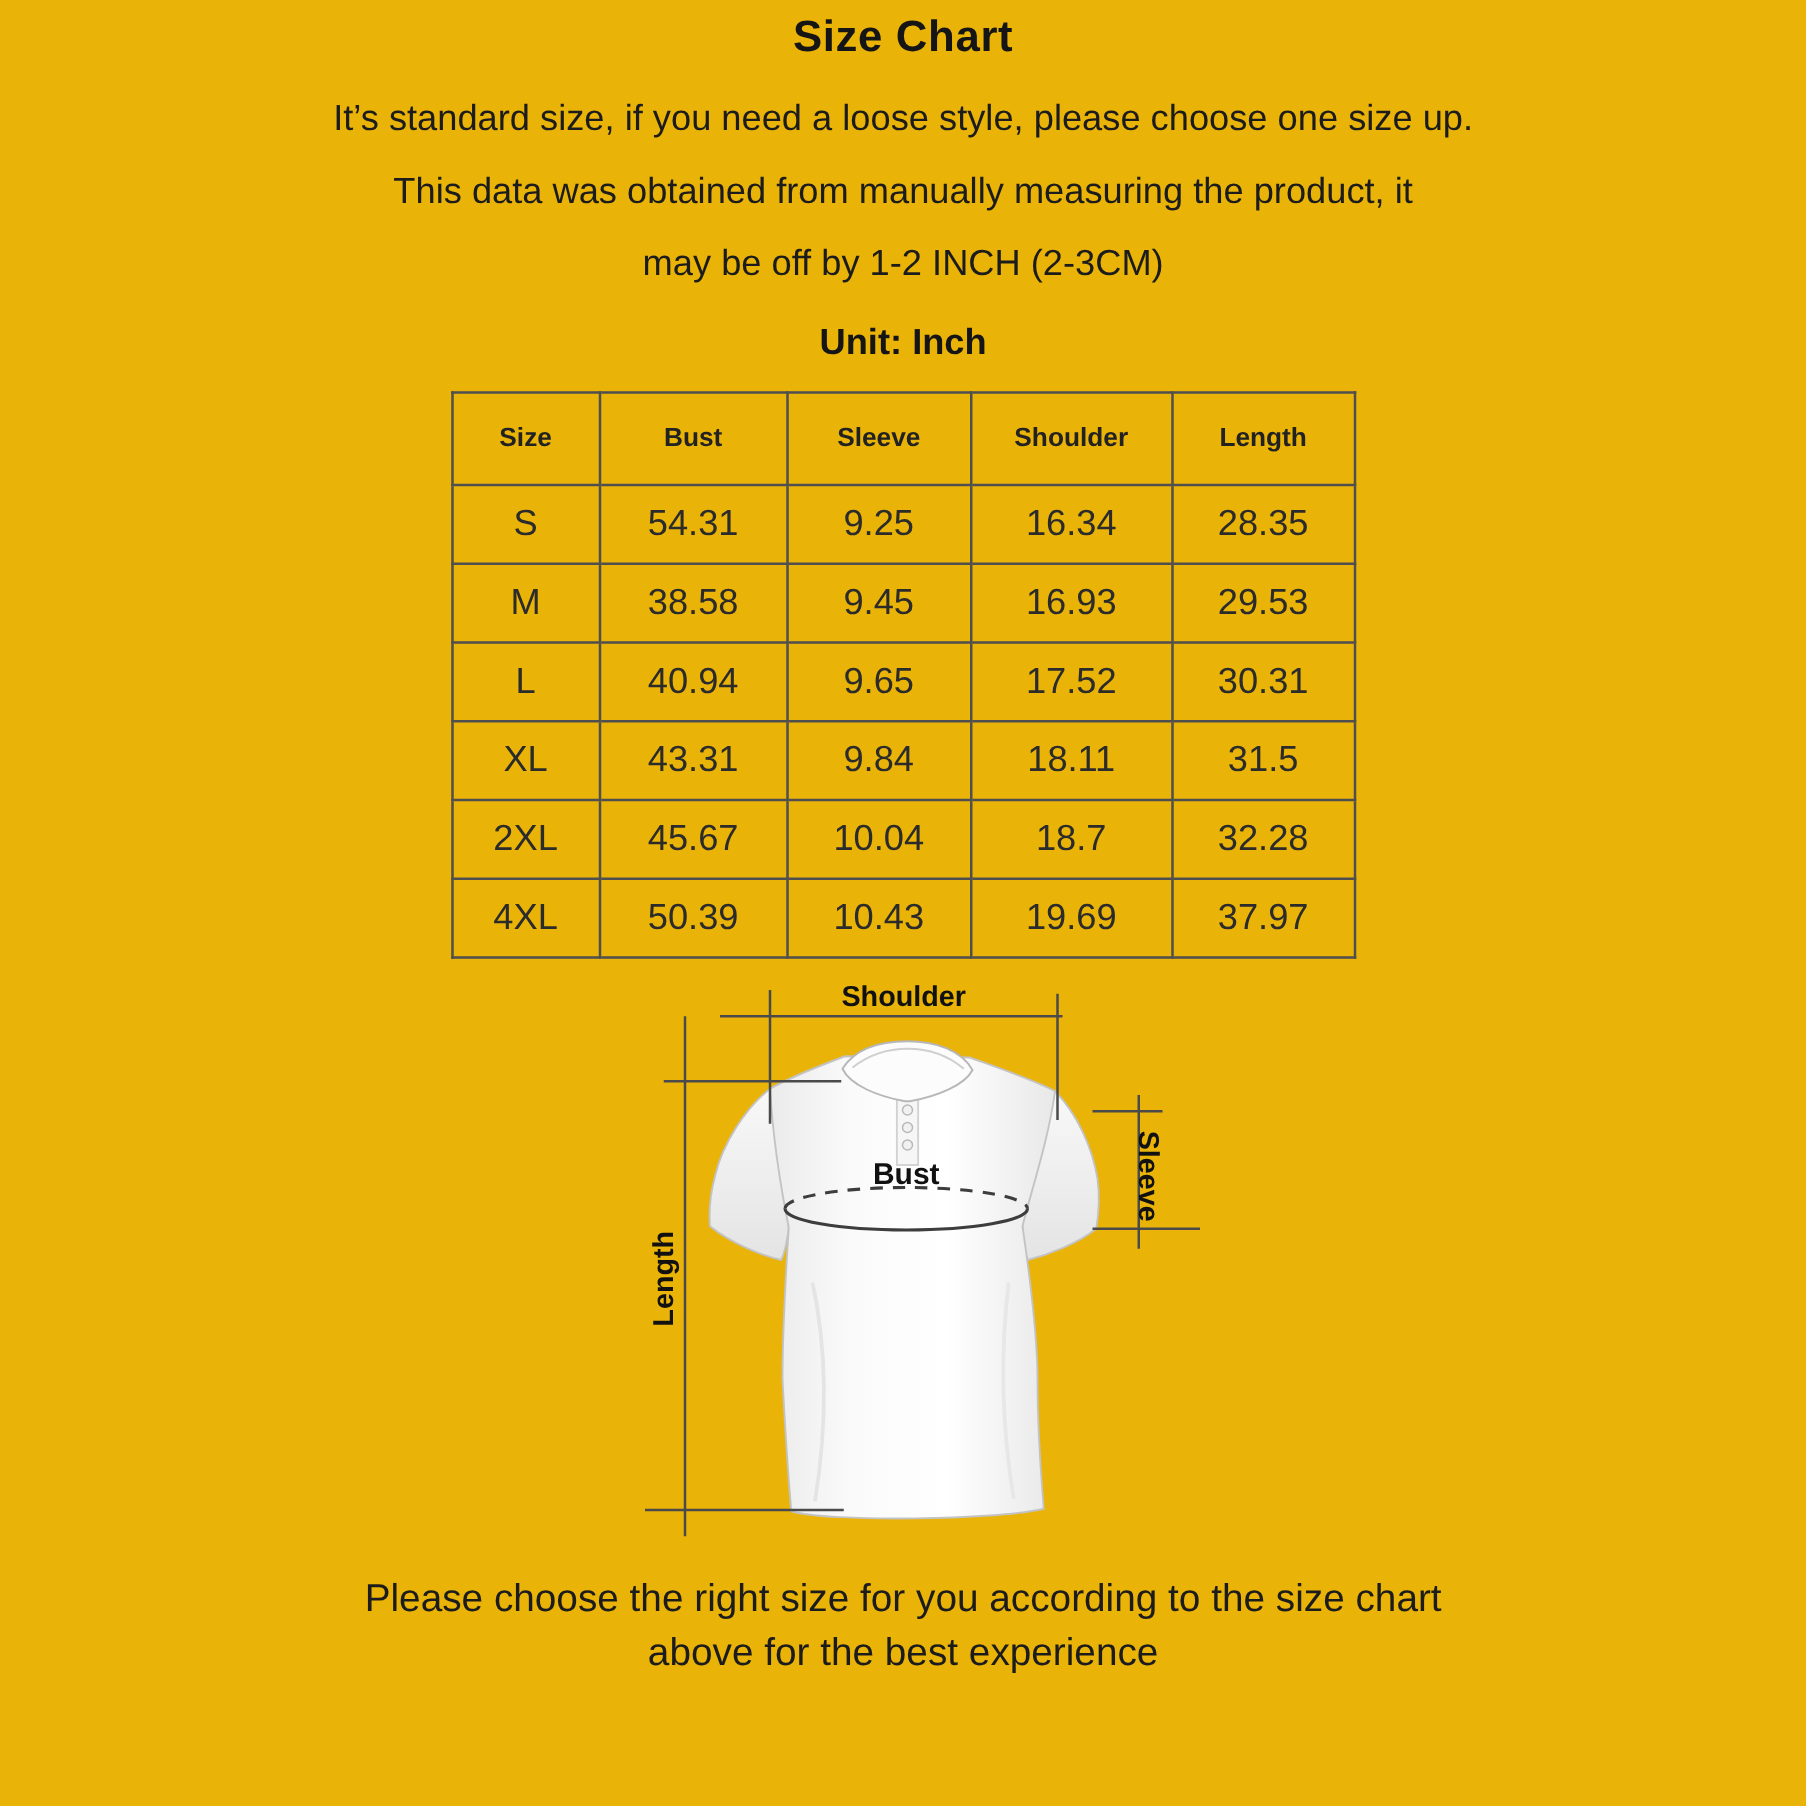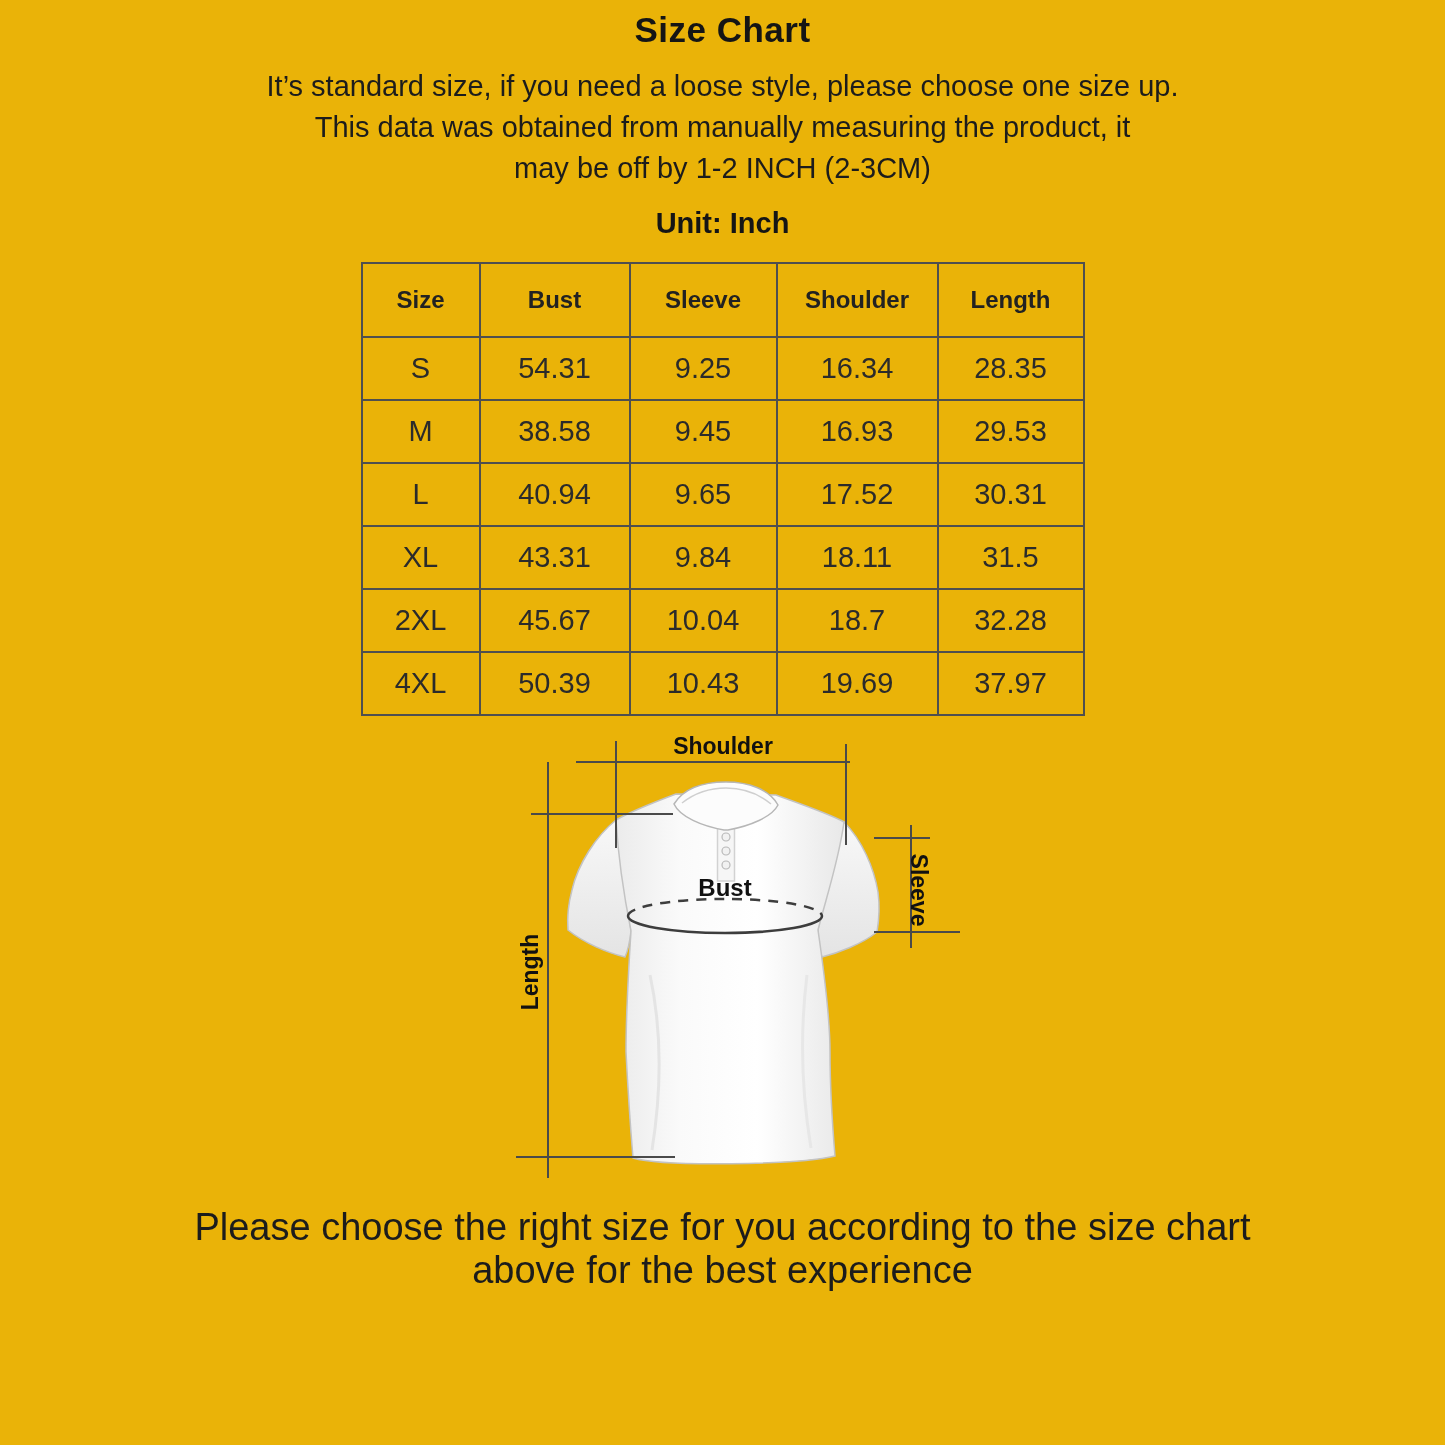--- a/index.html
+++ b/index.html
@@ -17,21 +17,21 @@
     text-align: center;
     font-size: 35px;
     font-weight: 700;
     letter-spacing: 0.5px;
     color: #151515;
   }
   .intro {
     margin-top: 16px;
     text-align: center;
     font-size: 29px;
-    line-height: 41px;
+    line-height: 58px;
     white-space: pre-line;
     color: #1c1c1c;
   }
   .unit {
     margin-top: 18px;
     text-align: center;
     font-size: 29px;
     font-weight: 700;
     color: #151515;
   }
@@ -42,39 +42,39 @@
     width: 722px;
   }
   table.size-table th, table.size-table td {
     border: 2px solid #4f4f4f;
     text-align: center;
     vertical-align: middle;
     padding: 0;
   }
   table.size-table th {
     height: 72px;
-    font-size: 24px;
+    font-size: 21px;
     font-weight: 700;
     color: #222222;
   }
   table.size-table td {
     height: 61px;
     font-size: 29px;
     font-weight: 400;
     color: #2b2b2b;
   }
   .diagram-wrap {
     width: 490px;
     height: 460px;
     margin: 4px auto 0 auto;
   }
   .footer-note {
     margin-top: 26px;
     text-align: center;
-    font-size: 38px;
+    font-size: 31px;
     line-height: 43px;
     white-space: pre-line;
     color: #1c1c1c;
   }
   svg text {
     font-family: "Liberation Sans", sans-serif;
   }
 </style>
 </head>
 <body>

